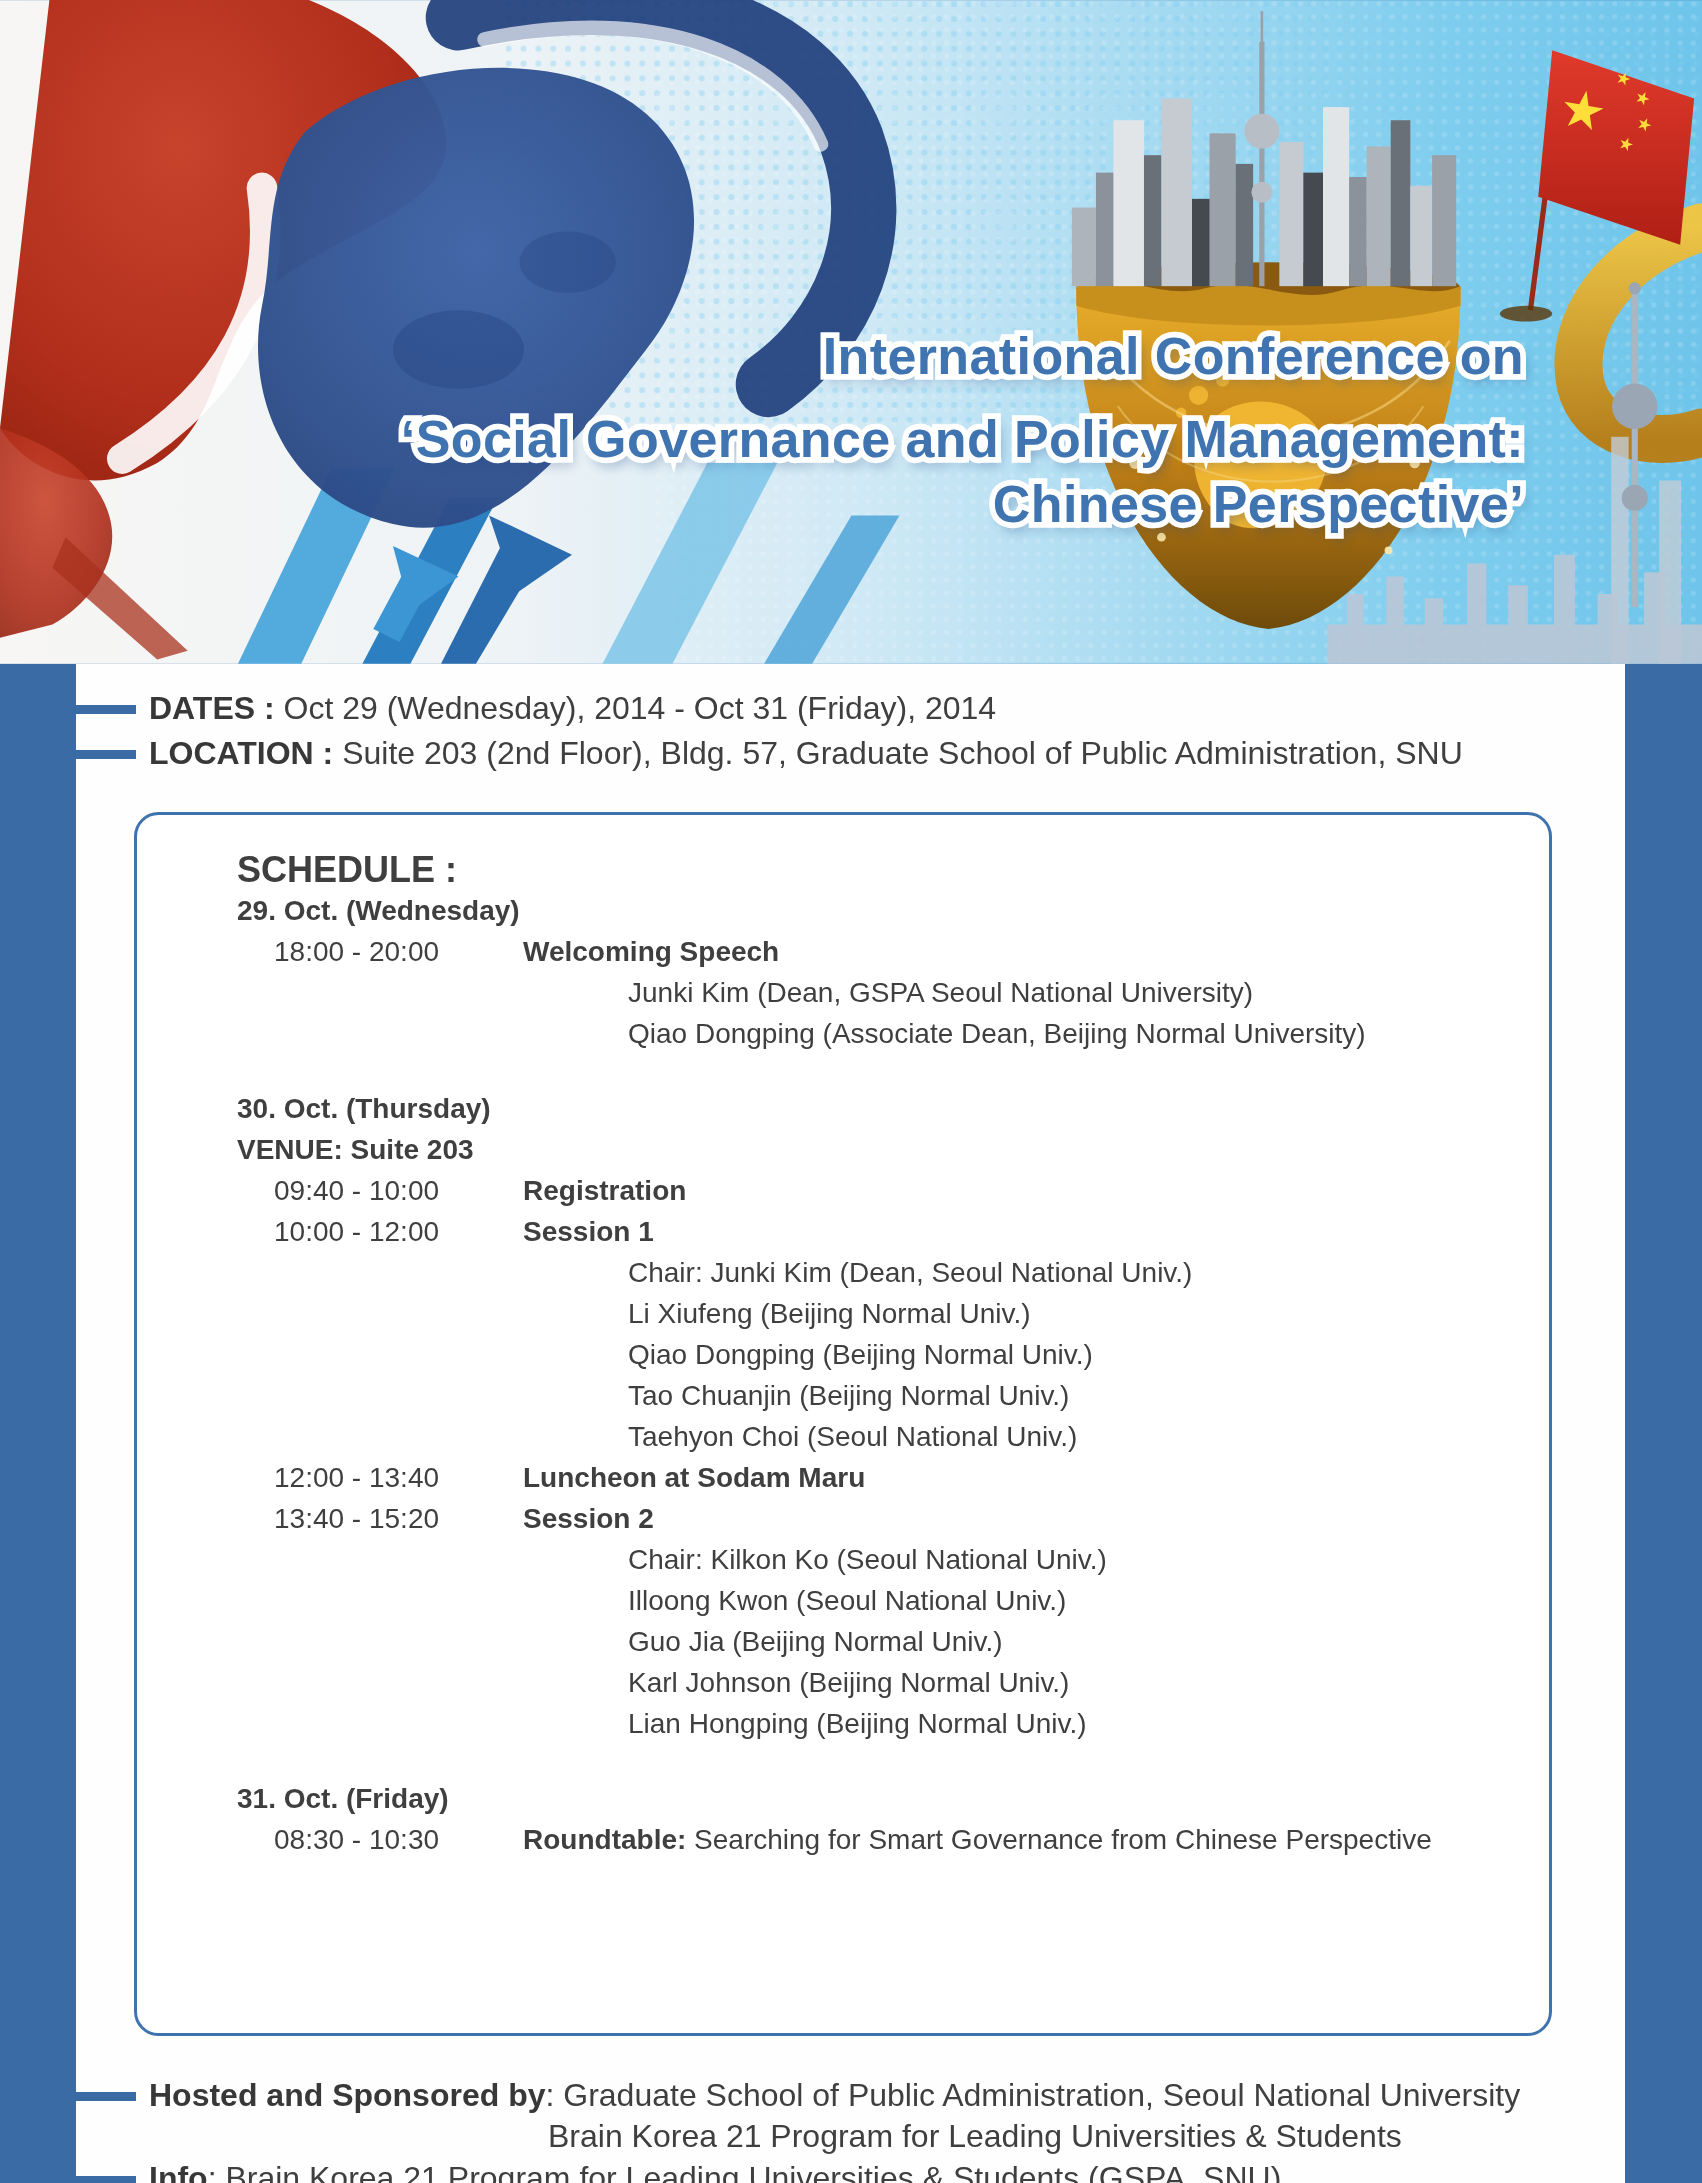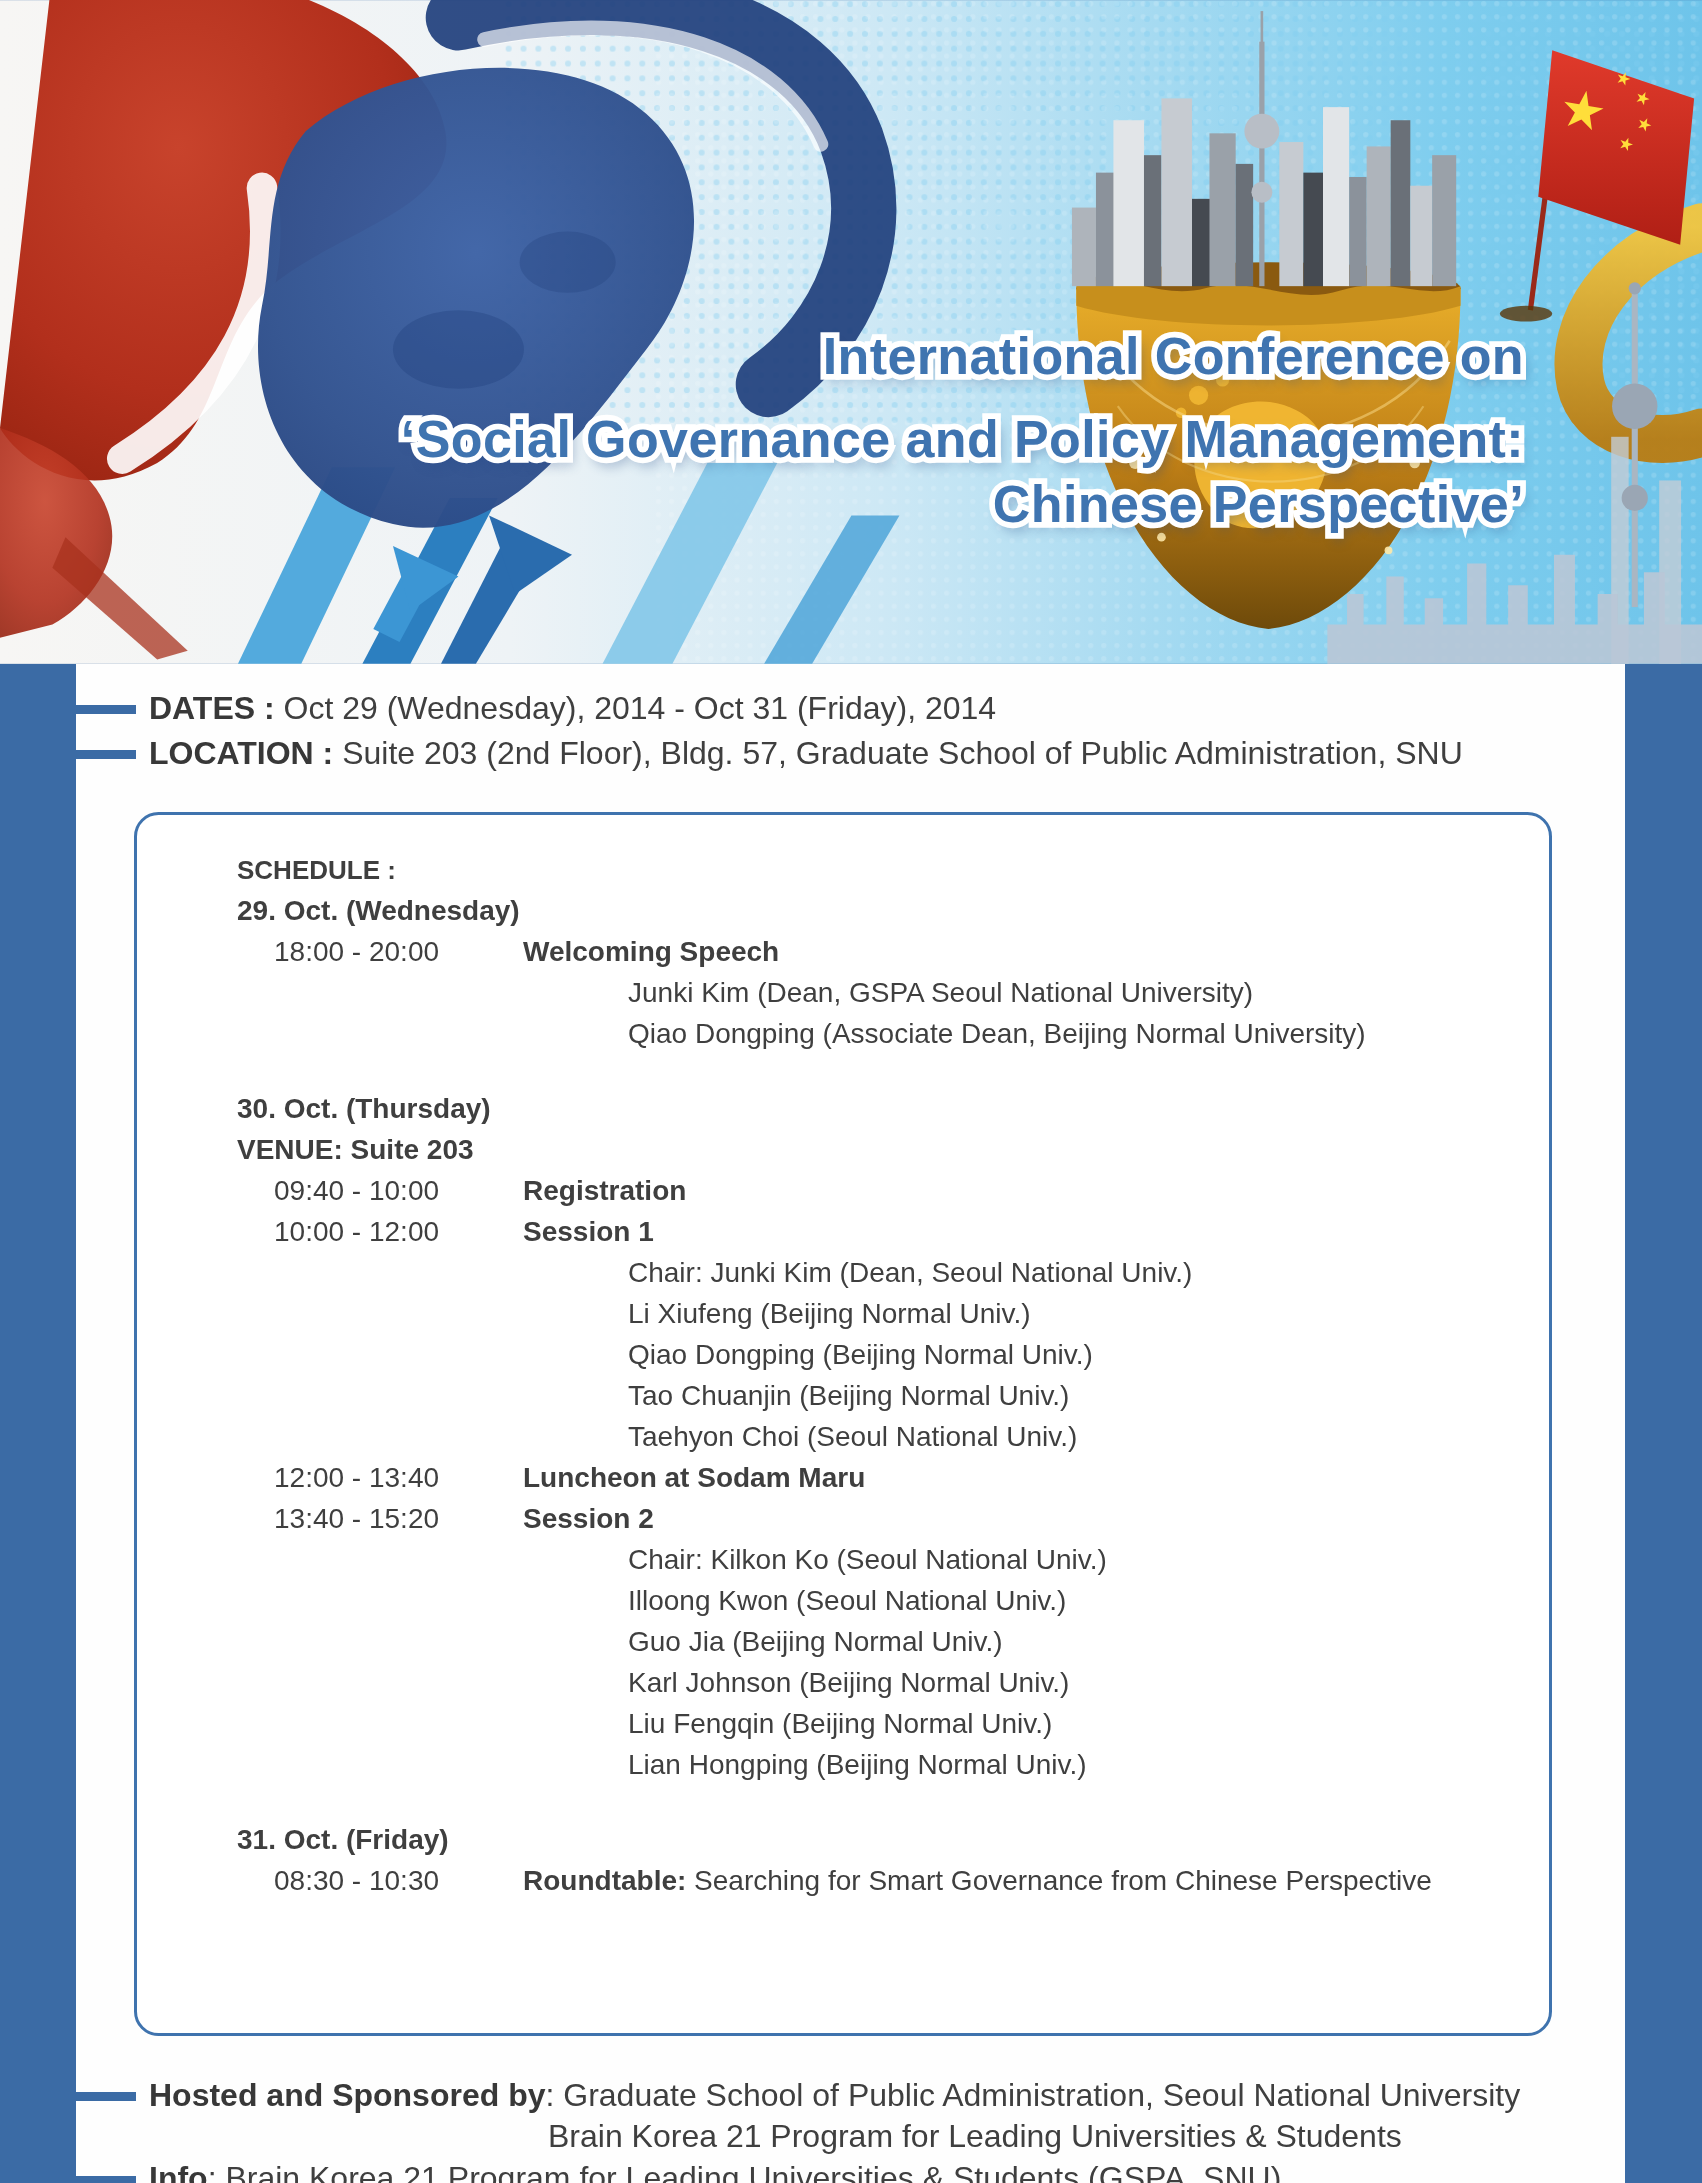--- a/index.html
+++ b/index.html
@@ -24,21 +24,21 @@
   .meta-line{position:absolute;white-space:nowrap;font-size:32px;color:var(--text-dark,#3F3F3F);}
   .meta-line b{color:#383838;}
   
   .schedule-box{position:absolute;left:58px;top:148px;width:1418px;height:1224px;
         box-sizing:border-box;border:3.5px solid var(--accent-blue,#3F73AE);
         border-radius:24.5px;background:#ffffff;}
   .schedule-content{position:absolute;left:100px;top:34px;right:13px;
         font-size:28px;color:var(--text-dark,#3F3F3F);}
   .s-line{position:relative;height:41px;}
   .s-line > span{position:absolute;top:50%;transform:translateY(-50%);white-space:nowrap;}
-  .sched-heading{font-weight:bold;font-size:26px;}
+  .sched-heading{font-weight:bold;font-size:36px;}
   .sp-date{left:0;font-weight:bold;}
   .sp-time{left:37px;font-weight:normal;}
   .sp-event{left:286px;font-weight:bold;}
   .sp-event .ev-n{font-weight:normal;}
   .sp-person{left:391px;font-weight:normal;}
   .day-gap{margin-top:34px;}
   
   .hosted1{left:73px;top:1413px;}
   .hosted2{left:472px;top:1454px;}
   .info1{left:73px;top:1496px;}
@@ -275,23 +275,20 @@
             <div class="s-line">
               <span class="sp-person">Illoong Kwon (Seoul National Univ.)</span>
             </div>
             <div class="s-line">
               <span class="sp-person">Guo Jia (Beijing Normal Univ.)</span>
             </div>
             <div class="s-line">
               <span class="sp-person">Karl Johnson (Beijing Normal Univ.)</span>
             </div>
             <div class="s-line">
-              <span class="sp-person">Liu Fengqin (Beijing Normal Univ.)</span>
-            </div>
-            <div class="s-line">
               <span class="sp-person">Lian Hongping (Beijing Normal Univ.)</span>
             </div>
             <div class="s-line day-gap">
               <span class="sp-date">31. Oct. (Friday)</span>
             </div>
             <div class="s-line">
               <span class="sp-time">08:30 - 10:30</span>
               <span class="sp-event"><span class="ev-b">Roundtable:</span><span class="ev-n"> Searching for Smart Governance from Chinese Perspective</span></span>
             </div>
           </div>

